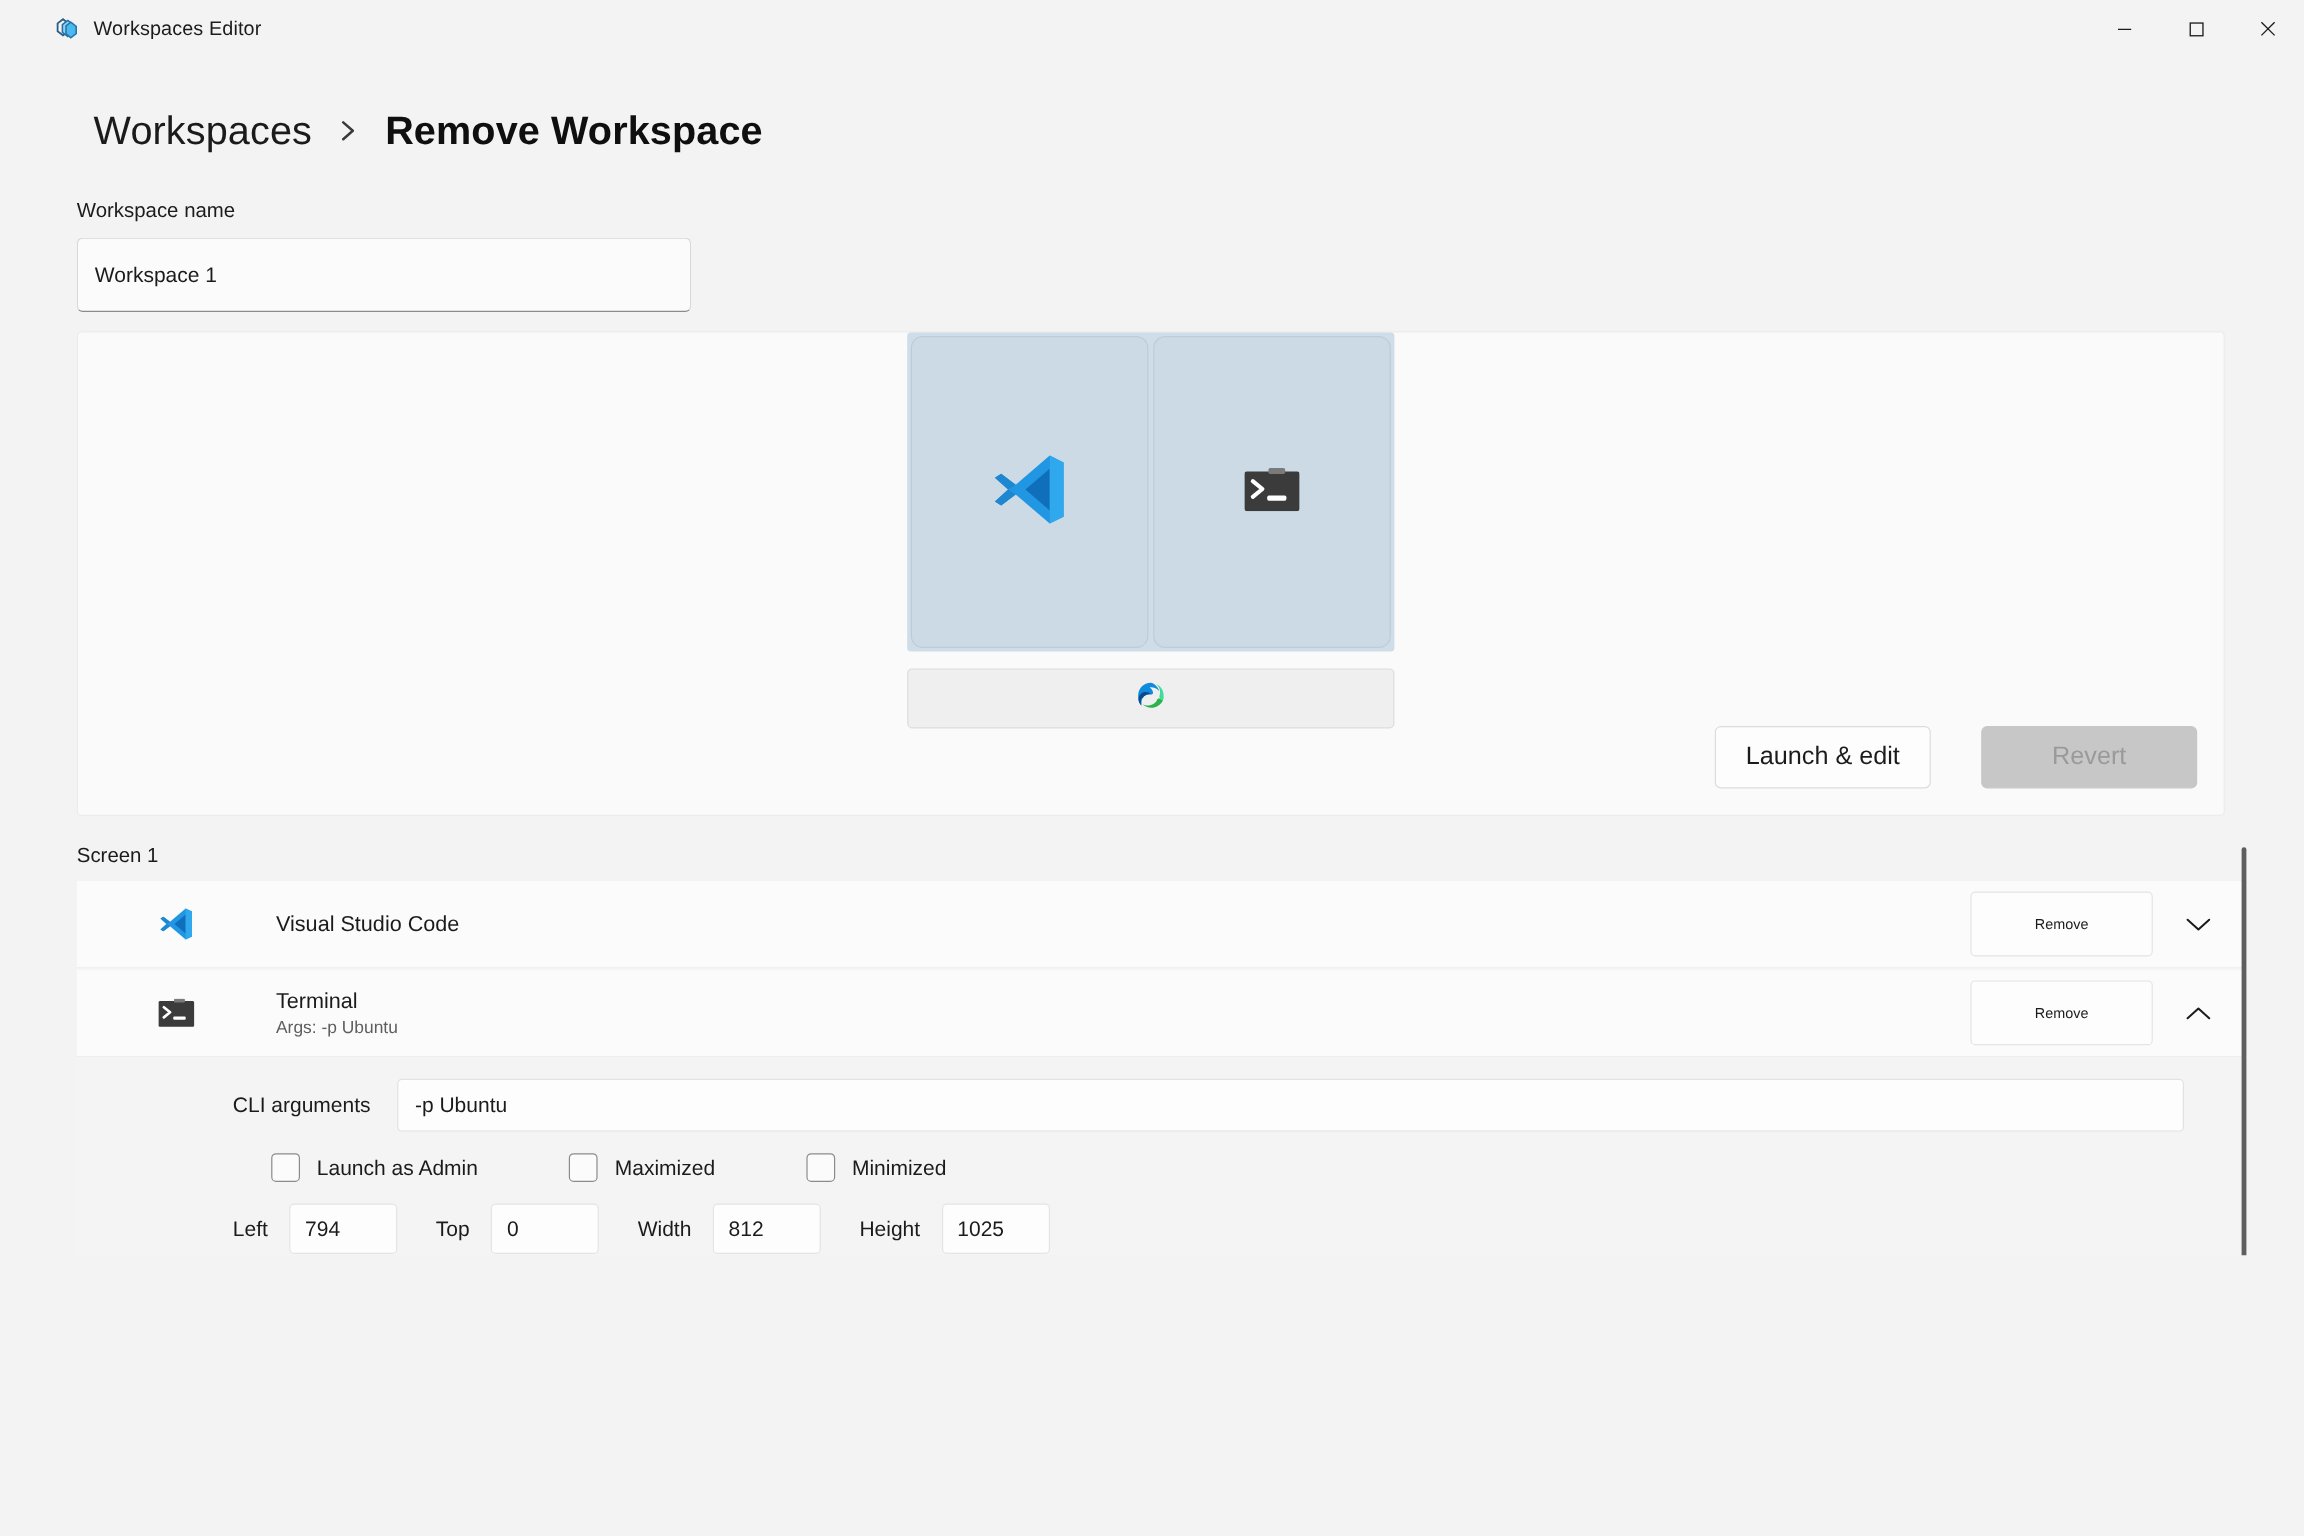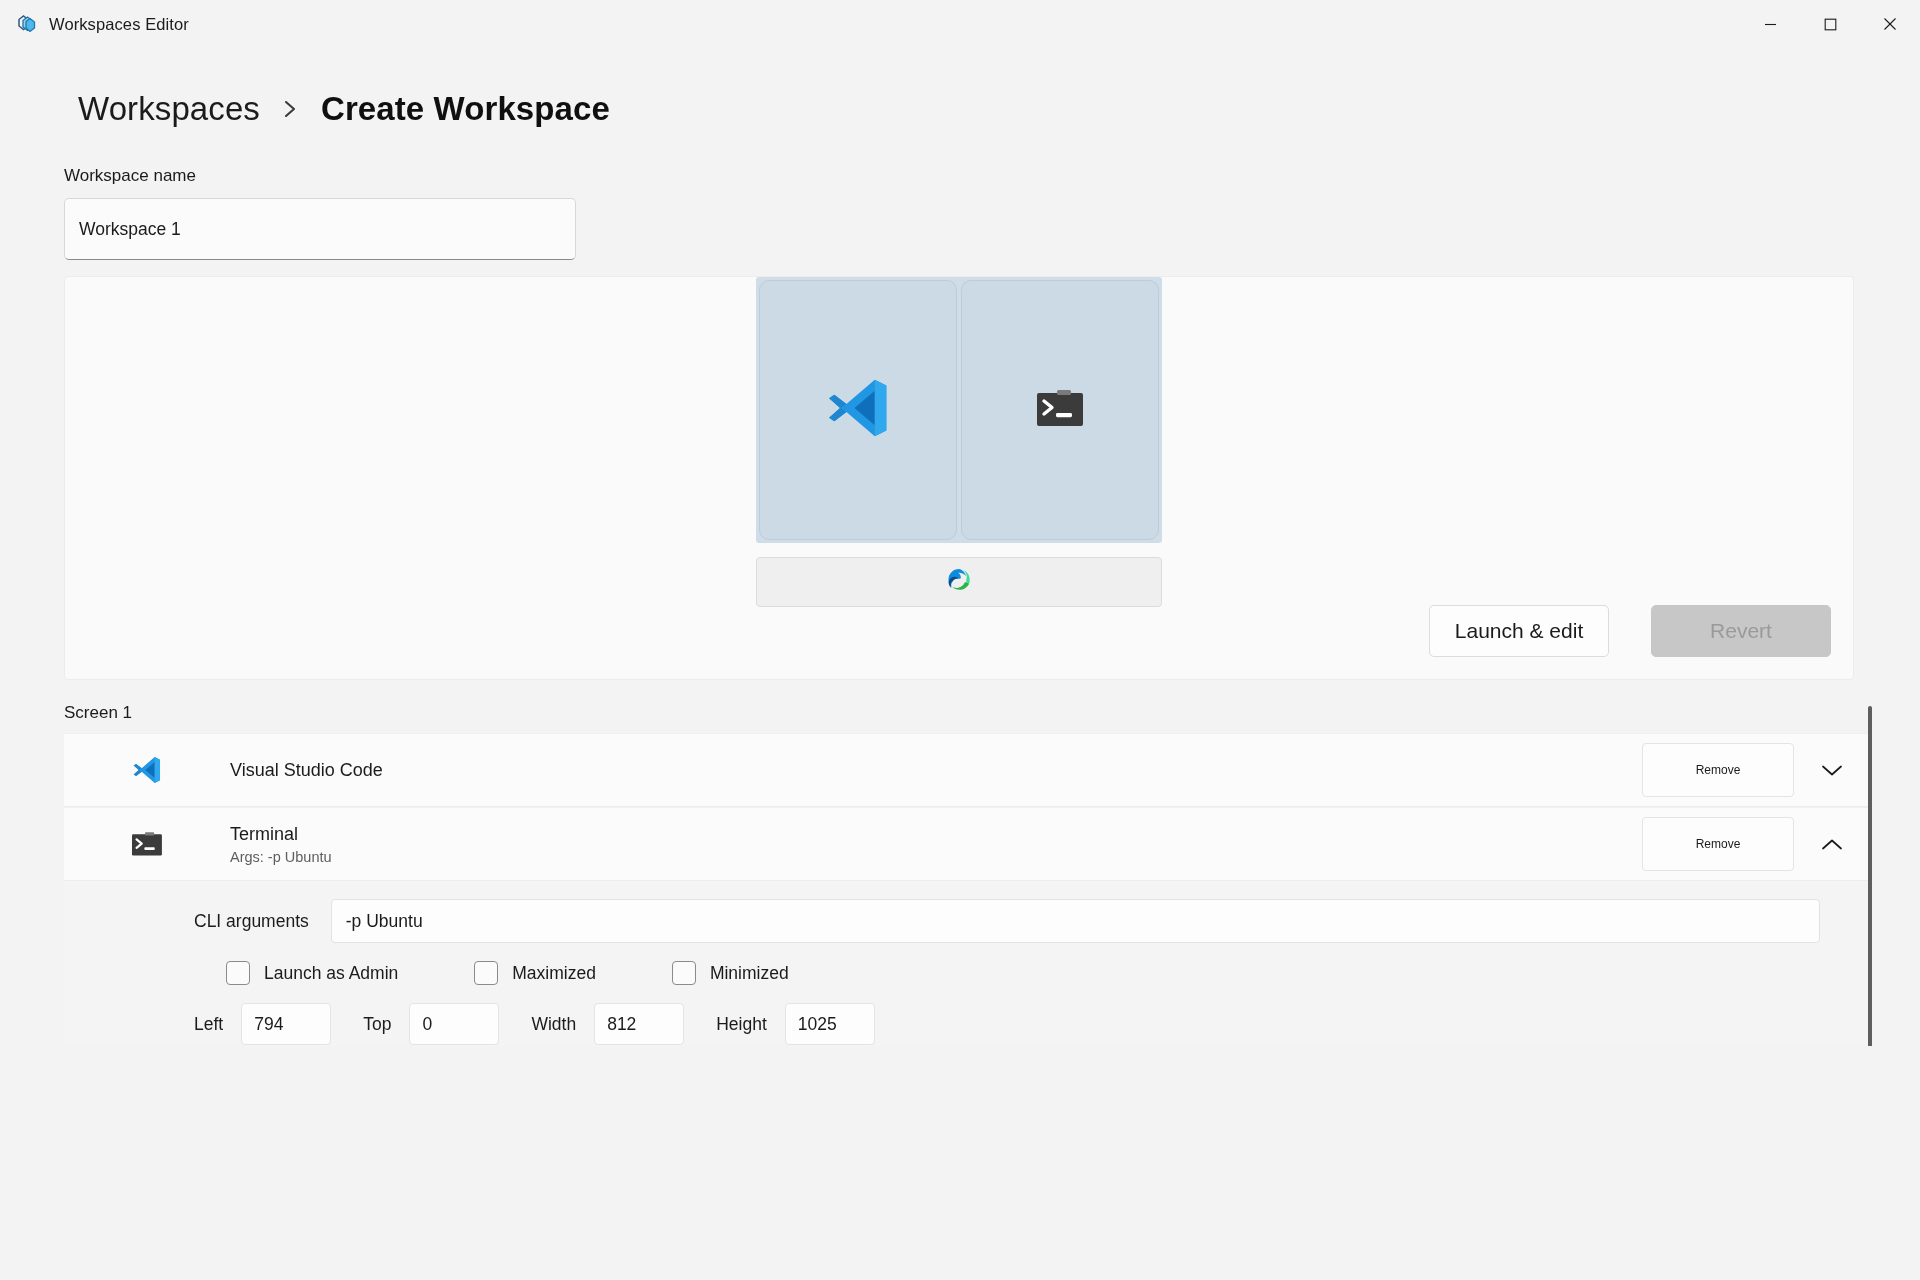--- a/index.html
+++ b/index.html
@@ -10,20 +10,21 @@
     color: #1b1b1b;
     overflow: hidden;
   }
 
   
   .titlebar {
     height: 48px; width: 100%;
     background: #f3f3f3;
     display: flex; align-items: center;
     position: relative;
+    padding-left: 29px;
   }
   .tb-left { display: flex; align-items: center; gap: 11px; padding-left: 16px; }
   .app-glyph { width: 22px; height: 22px; position: relative; display:block; }
   .tb-title { font-size: 16.5px; color: #1b1b1b; letter-spacing: .1px; }
   .tb-controls { position: absolute; right: 0; top: 0; height: 48px; display: flex; }
   .tb-btn {
     width: 60px; height: 48px;
     display: flex; align-items: center; justify-content: center;
     color: #1b1b1b;
   }
@@ -278,21 +279,21 @@
   </div>
 </div>
 
 <div class="breadcrumb">
   <span class="crumb-root">Workspaces</span>
   <span class="crumb-sep">
     <svg width="17" height="28" viewBox="0 0 17 28">
         <polyline points="4,7 12,14 4,21" fill="none" stroke="#3a3a3a" stroke-width="2.1" stroke-linecap="round" stroke-linejoin="round"></polyline>
       </svg>
   </span>
-  <span class="crumb-current">Create Workspace</span>
+  <span class="crumb-current">Remove Workspace</span>
 </div>
 
 <div class="ws-label">Workspace name</div>
 <div class="ws-input-wrap">
   <input class="ws-input" type="text" value="Workspace 1" style="">
 </div>
 
 <div class="preview-panel">
   <div class="monitor">
     <div class="windows-row">

